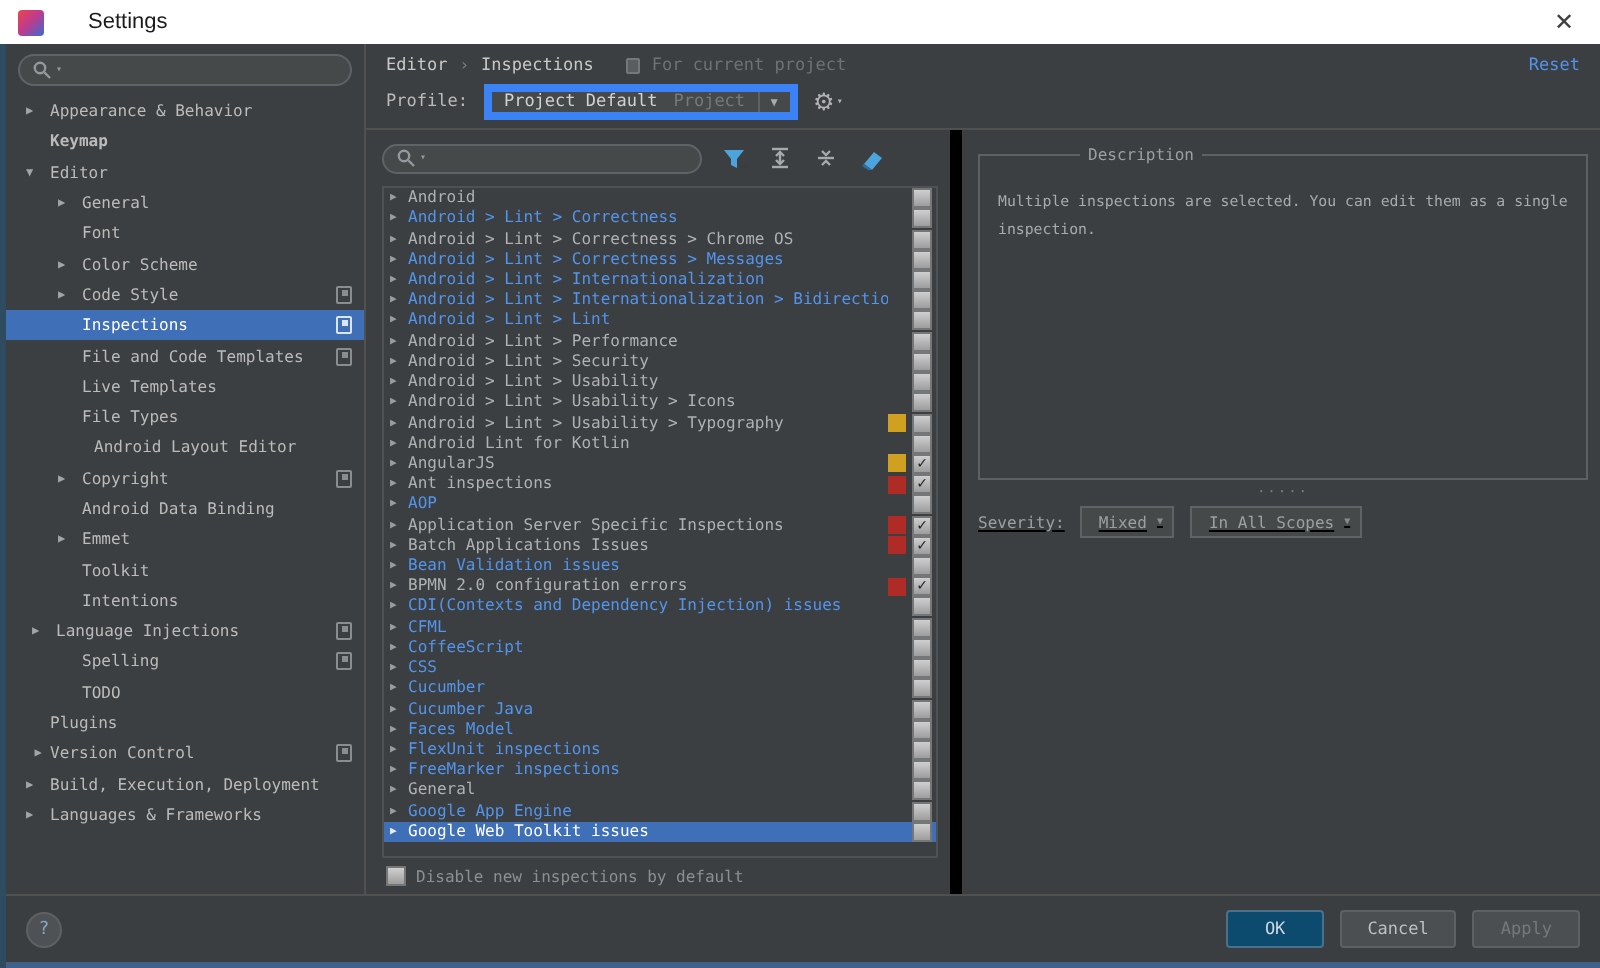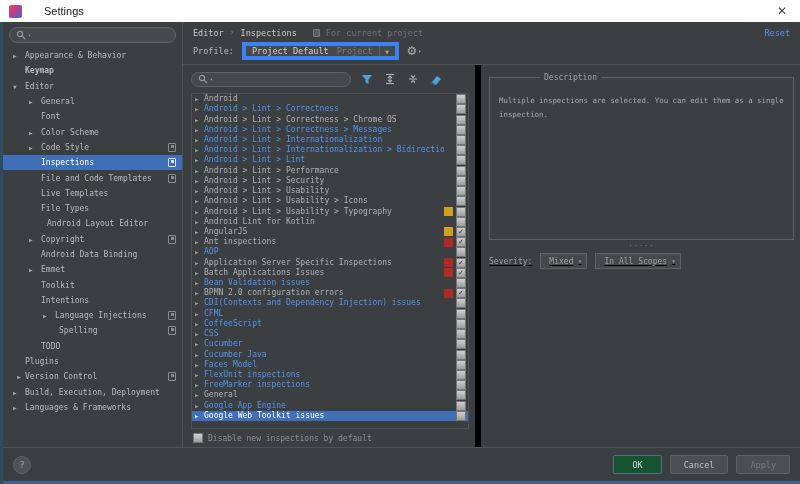--- a/index.html
+++ b/index.html
@@ -114,21 +114,21 @@
 
   
   .footer { height:34px; flex:none; border-top:1px solid #515151; display:flex;
     align-items:center; padding:0 10px; gap:8px; background:#3B3E40; }
   .helpbtn { width:18px; height:18px; border-radius:50%; background:#4E5254;
     border:1px solid #5E6163; color:#87A7C3; font-size:9px; display:flex;
     align-items:center; justify-content:center; }
   .btns { margin-left:auto; display:flex; gap:8px; }
   .btn { height:19px; display:flex; align-items:center; justify-content:center;
     font-size:8.5px; font-family:inherit; border-radius:2px; padding:0 13px; }
-  .btn.ok { background:#14532d; border:1px solid #4A708C; color:#CFDAE4; padding:0 18px; }
+  .btn.ok { background:#0c4a6e; border:1px solid #4A708C; color:#CFDAE4; padding:0 18px; }
   .btn.plain { background:#4B4F51; border:1px solid #5E6163; color:#BDC1C3; }
   .btn.disabled { color:#75797B; }
   .bottomstrip { height:3px; flex:none; background:#40618A; }
 </style>
 </head>
 <body>
 
 <div class="window">
 
   <div class="titlebar">
@@ -217,26 +217,26 @@
               <span class="tree-label">Emmet</span>
             </div>
             <div class="tree-item" style="padding-left: 26px;">
               <span class="tree-arrow"></span>
               <span class="tree-label">Toolkit</span>
             </div>
             <div class="tree-item" style="padding-left: 26px;">
               <span class="tree-arrow"></span>
               <span class="tree-label">Intentions</span>
             </div>
-            <div class="tree-item" style="padding-left: 40px;">
+            <div class="tree-item" style="padding-left: 13px;">
               <span class="tree-arrow">▶</span>
               <span class="tree-label">Language Injections</span>
               <span class="badge"></span>
             </div>
-            <div class="tree-item" style="padding-left: 26px; margin-left: 18px;">
+            <div class="tree-item" style="padding-left: 26px;">
               <span class="tree-arrow"></span>
               <span class="tree-label">Spelling</span>
               <span class="badge"></span>
             </div>
             <div class="tree-item" style="padding-left: 26px;">
               <span class="tree-arrow"></span>
               <span class="tree-label">TODO</span>
             </div>
             <div class="tree-item" style="padding-left: 10px;">
               <span class="tree-arrow"></span>

